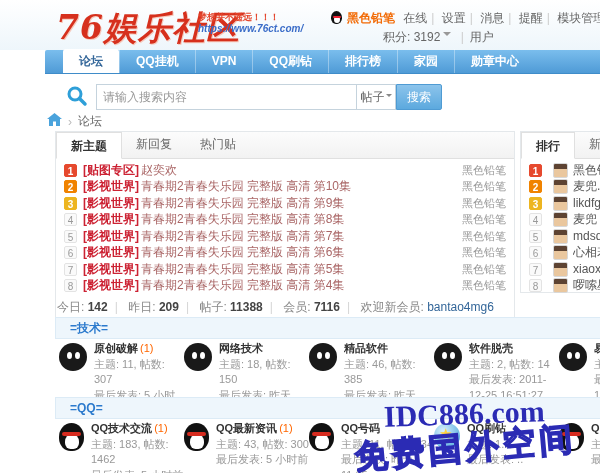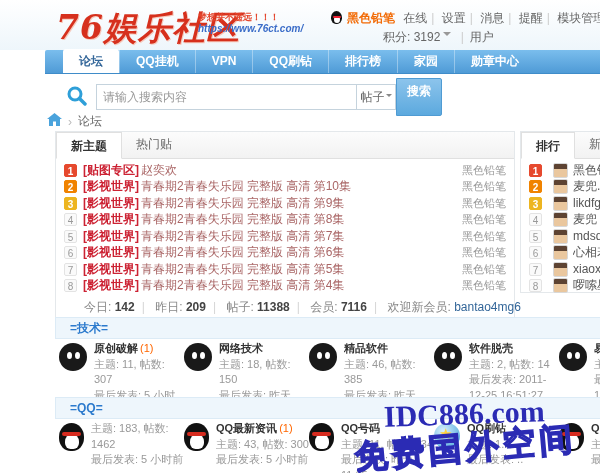--- a/index.html
+++ b/index.html
@@ -48,22 +48,22 @@
   
   .search-row { top:84px; left:66px; height:26px; display:flex; align-items:center; }
   .search-ico { margin-right:8px; }
   .search-input { width:260px; height:26px; border:1px solid #c5d3dd; border-right:none;
                   padding:8px 6px; font-size:12px; color:#999; outline:none; }
   .search-input::placeholder { color:#999; }
   .search-scope { width:40px; height:26px; border:1px solid #c5d3dd; background:#fff;
                   color:#666; line-height:24px; text-align:center; cursor:pointer; white-space:nowrap; }
   .search-scope .arr { display:inline-block; width:0; height:0; border:3px solid transparent;
                   border-top-color:#888; margin-left:1px; vertical-align:1px; }
-  .search-btn { width:46px; height:38px; background:linear-gradient(#8cc4ec,#5ca9de);
-                border:1px solid #4f9bd3; color:#fff; font-weight:bold; line-height:24px;
+  .search-btn { width:46px; height:26px; background:linear-gradient(#8cc4ec,#5ca9de);
+                border:1px solid #4f9bd3; color:#fff; font-weight:normal; line-height:24px;
                 text-align:center; cursor:pointer; border-radius:0 2px 2px 0; }
 
   
   .crumb { top:113px; left:47px; display:flex; align-items:center; color:#999; }
   .crumb .gt { margin:0 6px; color:#bbb; }
   .crumb .cur { color:#666; cursor:pointer; }
 
   
   .panel { border:1px solid #e4e8eb; background:#fff; }
   .thread-panel { top:131px; left:55px; width:460px; height:192px; }
@@ -85,21 +85,21 @@
   .ttitle { color:#a96; color:#a66; margin-left:2px; cursor:pointer; overflow:hidden; text-overflow:ellipsis; }
   .tauthor { margin-left:auto; color:#999; font-size:11px; padding-left:8px; cursor:pointer; }
 
   .mlist { padding:3px 8px 0 8px; }
   .mrow { display:flex; align-items:center; height:16.5px; white-space:nowrap; }
   .avatar { flex:none; width:15px; height:15px; border-radius:2px; margin:0 5px;
             background:linear-gradient(#5d4332 40%, #eac79e 40%); border:1px solid #d8d8d8; }
   .mname { color:#555; cursor:pointer; overflow:hidden; }
 
   
-  .stats { top:299px; left:57px; white-space:nowrap; color:#888;margin-left:27px; }
+  .stats { top:299px; left:57px; white-space:nowrap; color:#888; }
   .stats b { color:#444; font-weight:bold; }
   .stats .usep { color:#d5d5d5; margin:0 7px; }
   .stats .newuser { color:#369; cursor:pointer; }
 
   
   .sec-head { left:55px; width:905px; height:22px; line-height:21px; background:#eef6fc;
               border:1px solid #dcebf6; color:#2b7acd; font-weight:bold; padding-left:14px; cursor:pointer; }
   .sec-body { left:55px; width:905px; display:flex; padding-left:4px; }
   .fcell { width:125px; flex:none; display:flex; cursor:pointer; }
   .ficon { flex:none; margin:2px 7px 0 0; }
@@ -184,20 +184,21 @@
         <path d="M7.5 0 L15 6 H13 V13 H9 V8.5 H6 V13 H2 V6 H0 Z" fill="#4aa3dc"></path>
       </svg>
   </span>
   <span class="gt">›</span>
   <span class="cur">论坛</span>
 </div>
 
 <div class="abs panel thread-panel">
   <div class="tabstrip">
     <div class="tab active">新主题</div>
+    <div class="tab">新回复</div>
     <div class="tab">热门贴</div>
   </div>
   <div class="tlist">
     <div class="trow">
         <span class="badge b1">1</span>
         <span class="tcat">[贴图专区]</span>
         <span class="ttitle">赵奕欢</span>
         <span class="tauthor">黑色铅笔</span>
       </div>
     <div class="trow">
@@ -344,20 +345,21 @@
       <div class="flast">最后发表: 13:02:4..</div>
       </div>
   </div>
 </div>
 
 <div class="abs sec-head" style="top:397px;">=QQ=</div>
 <div class="abs sec-body" style="top:421px;">
   <div class="fcell">
     <span class="ficon penguin"></span>
     <div class="finfo">
+        <div class="fname"><span>QQ技术交流</span><em class="fcount">(1)</em></div>
       <div class="fstats">主题: 183, 帖数: 1462</div>
       <div class="flast">最后发表: 5 小时前</div>
       </div>
   </div>
   <div class="fcell">
     <span class="ficon penguin"></span>
     <div class="finfo">
         <div class="fname"><span>QQ最新资讯</span><em class="fcount">(1)</em></div>
       <div class="fstats">主题: 43, 帖数: 300</div>
       <div class="flast">最后发表: 5 小时前</div>

